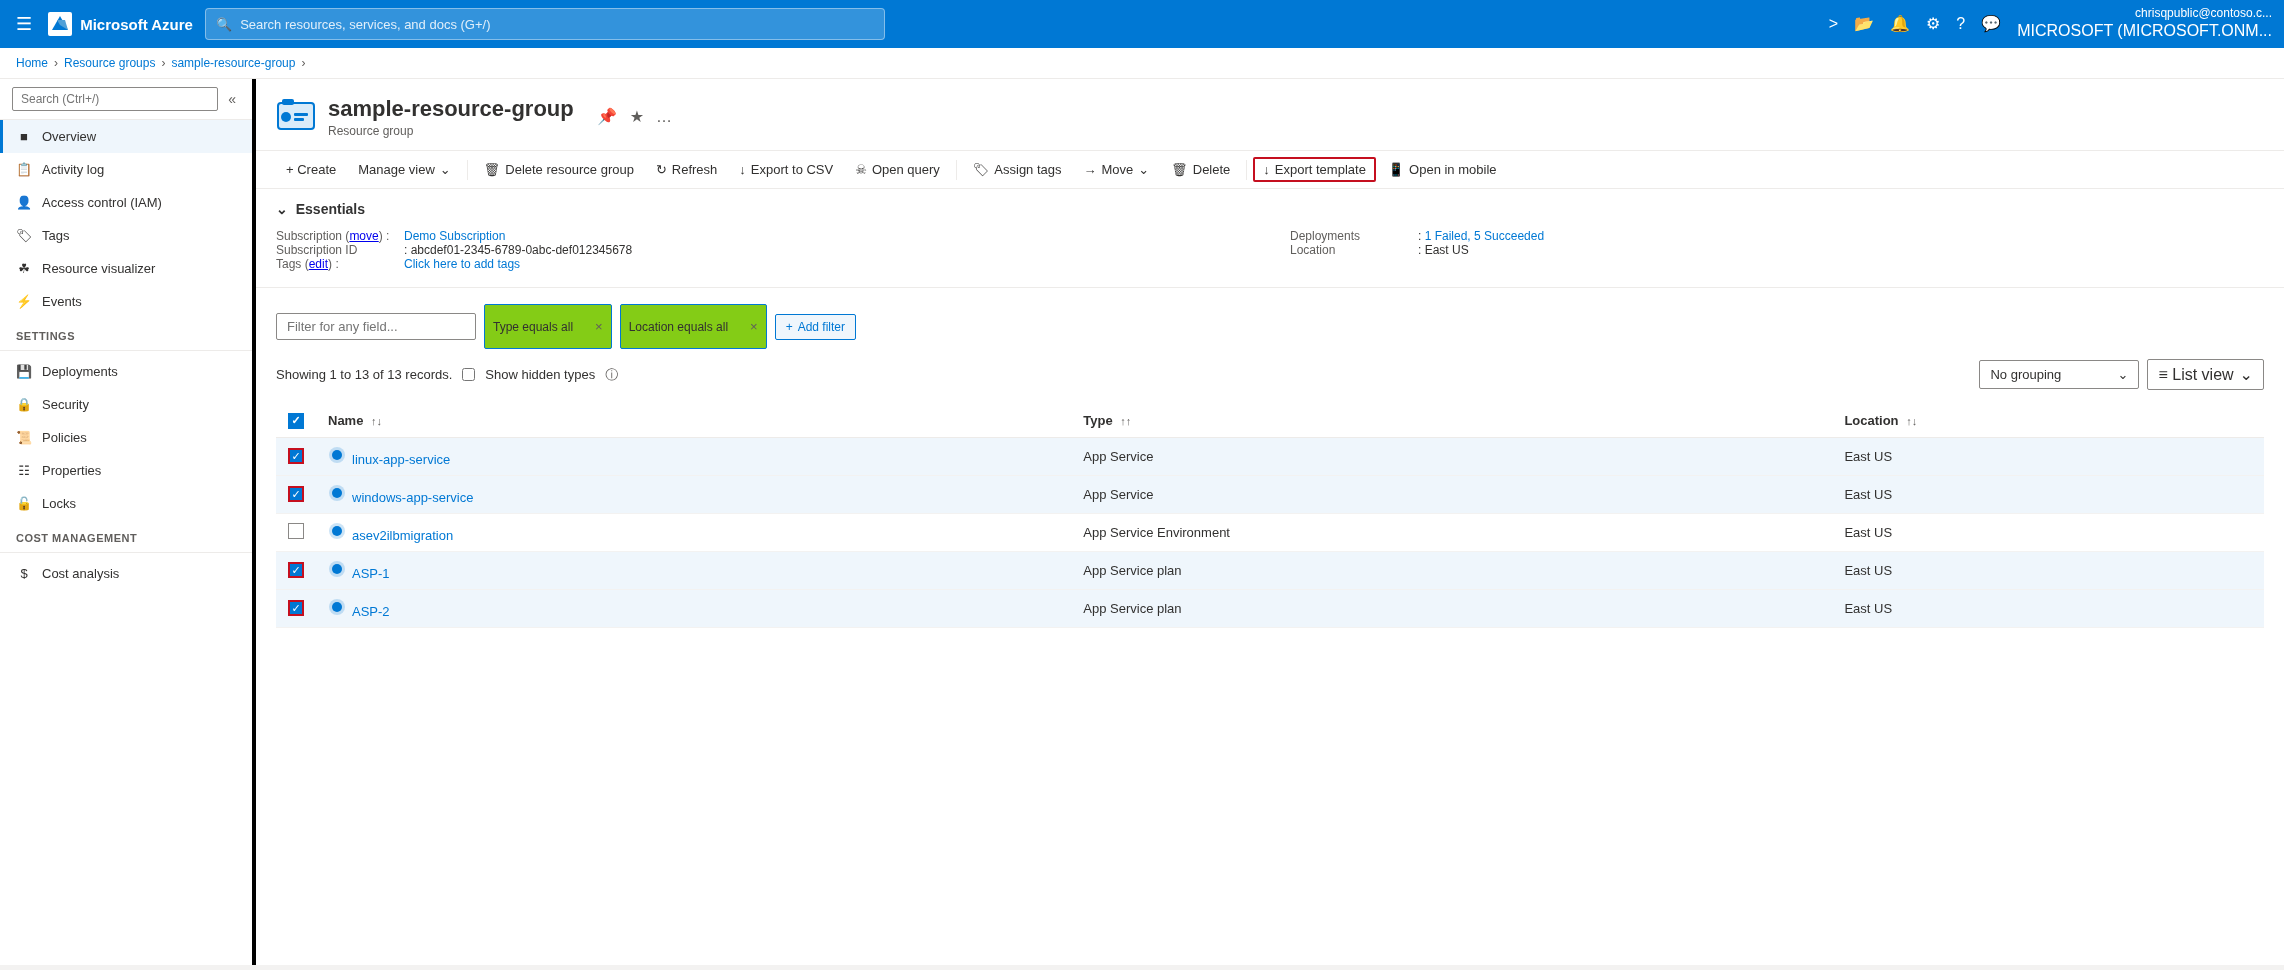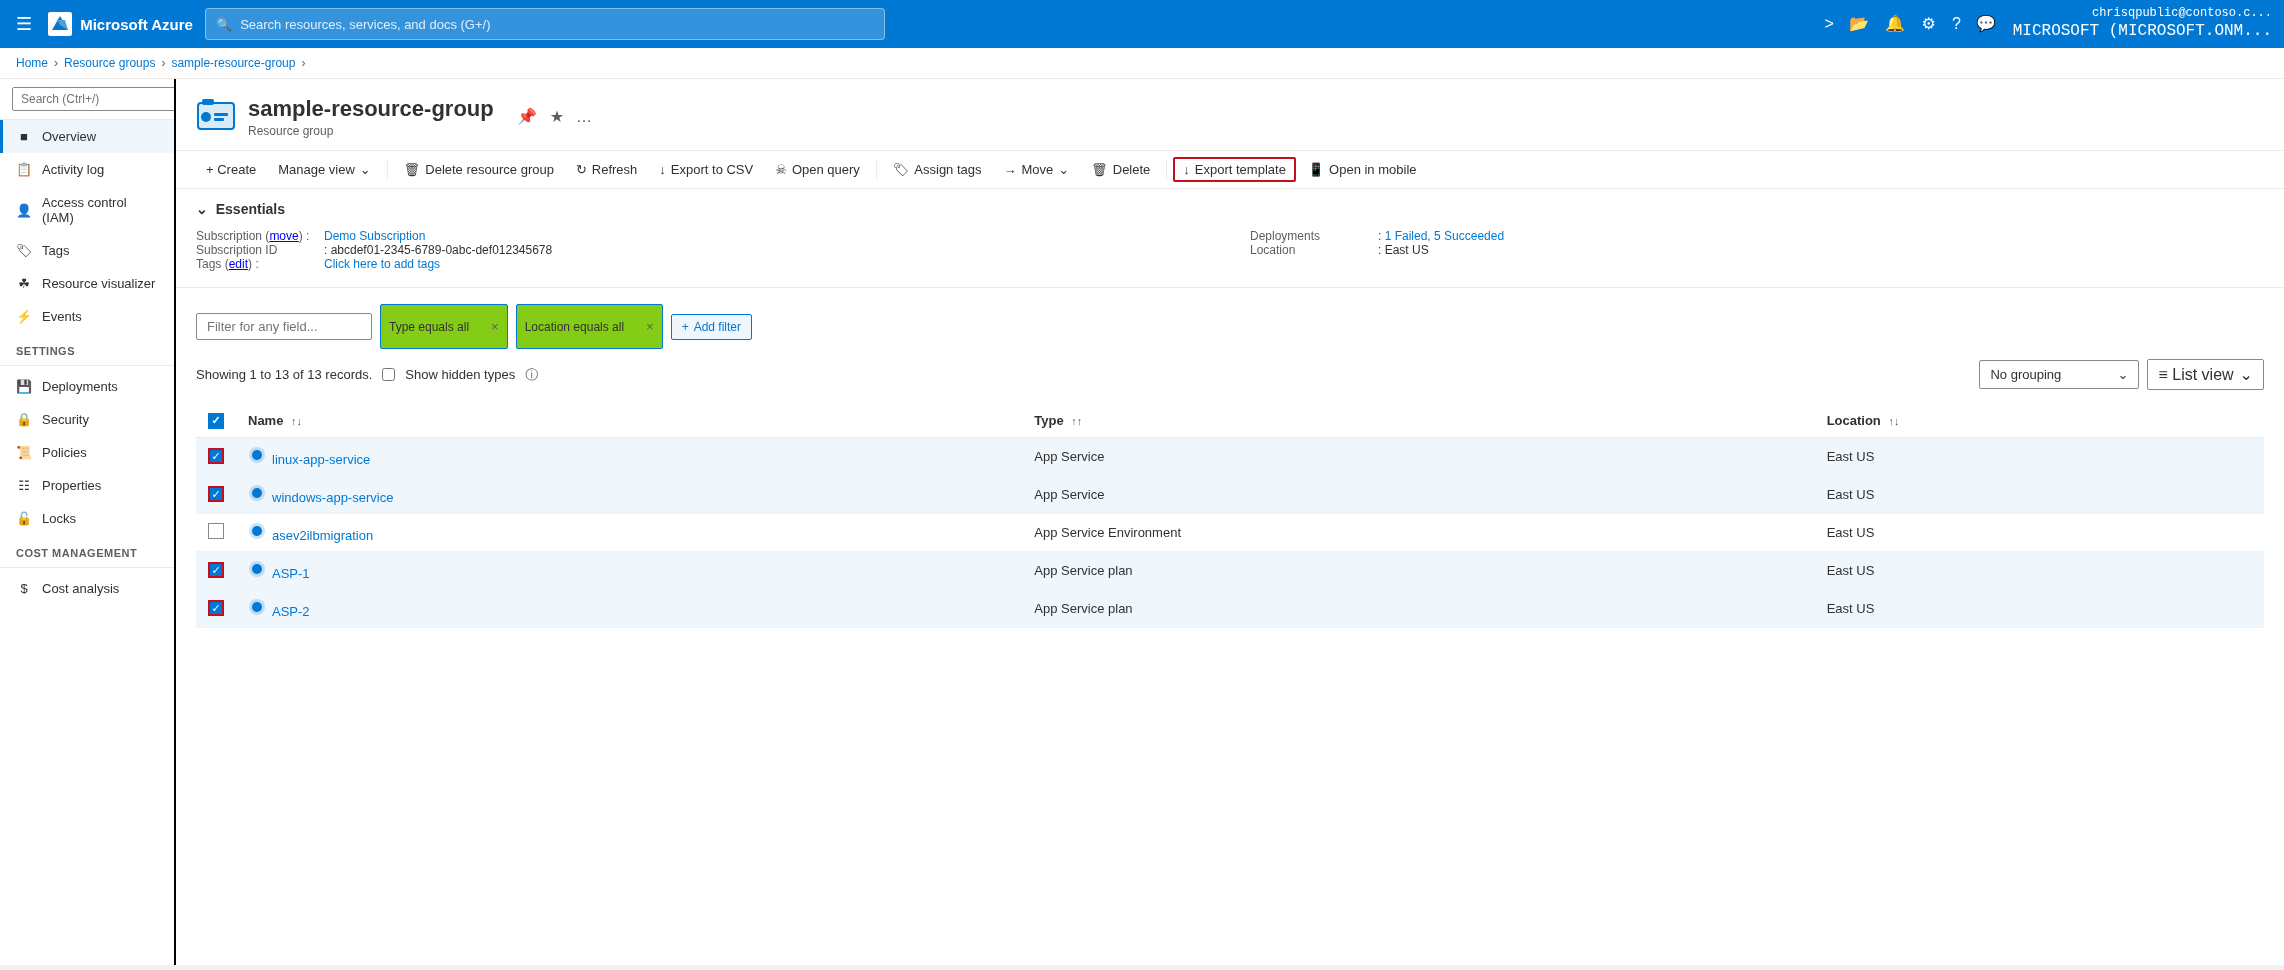--- a/index.html
+++ b/index.html
@@ -27,21 +27,21 @@
       height: 32px;
       display: flex;
       align-items: center;
       padding: 0 10px;
       gap: 8px;
       color: rgba(255,255,255,0.85);
       font-size: 13px;
     }
     .top-nav-icons { display: flex; align-items: center; gap: 16px; margin-left: auto; color: white; }
     .top-nav-icons span { font-size: 16px; cursor: pointer; }
-    .top-nav-user { display: flex; flex-direction: column; align-items: flex-end; font-size: 11px; line-height: 1.3; font-family: Liberation Mono, monospace; }
+    .top-nav-user { display: flex; flex-direction: column; align-items: flex-end; font-size: 11px; line-height: 1.3; }
     .top-nav-user .name { font-size: 12px; font-weight: 500; }
 
     
     .breadcrumb {
       background: white;
       padding: 8px 16px;
       font-size: 12px;
       color: #0078d4;
       display: flex;
       align-items: center;
@@ -49,23 +49,23 @@
       border-bottom: 1px solid #edebe9;
     }
     .breadcrumb span.sep { color: #605e5c; }
     .breadcrumb a { color: #0078d4; text-decoration: none; }
 
     
     .layout { display: flex; height: calc(970px - 48px - 36px); }
 
     
     .sidebar {
-      width: 176px;
-      background: white;
-      border-right: 2px solid #000000;
+      width: 256px;
+      background: white;
+      border-right: 4px solid #000000;
       overflow-y: auto;
       flex-shrink: 0;
     }
     .sidebar-search {
       padding: 8px 12px;
       border-bottom: 1px solid #edebe9;
       display: flex;
       align-items: center;
       gap: 6px;
     }
@@ -185,21 +185,21 @@
       align-items: center;
       gap: 8px;
       margin-bottom: 10px;
       flex-wrap: wrap;
     }
     .filter-input {
       border: 1px solid #8a8886;
       border-radius: 2px;
       padding: 5px 10px;
       font-size: 13px;
-      width: 176px;
+      width: 200px;
     }
     .filter-tag {
       display: flex;
       align-items: center;
       gap: 22px;
       background: #84cc16;
       border: 1px solid #0078d4;
       border-radius: 2px;
       padding: 14px 8px;
       font-size: 12px;

